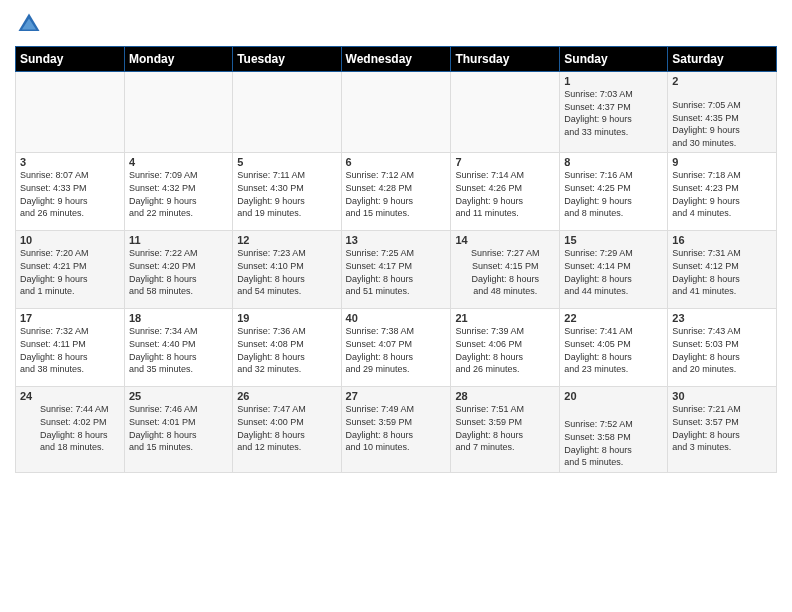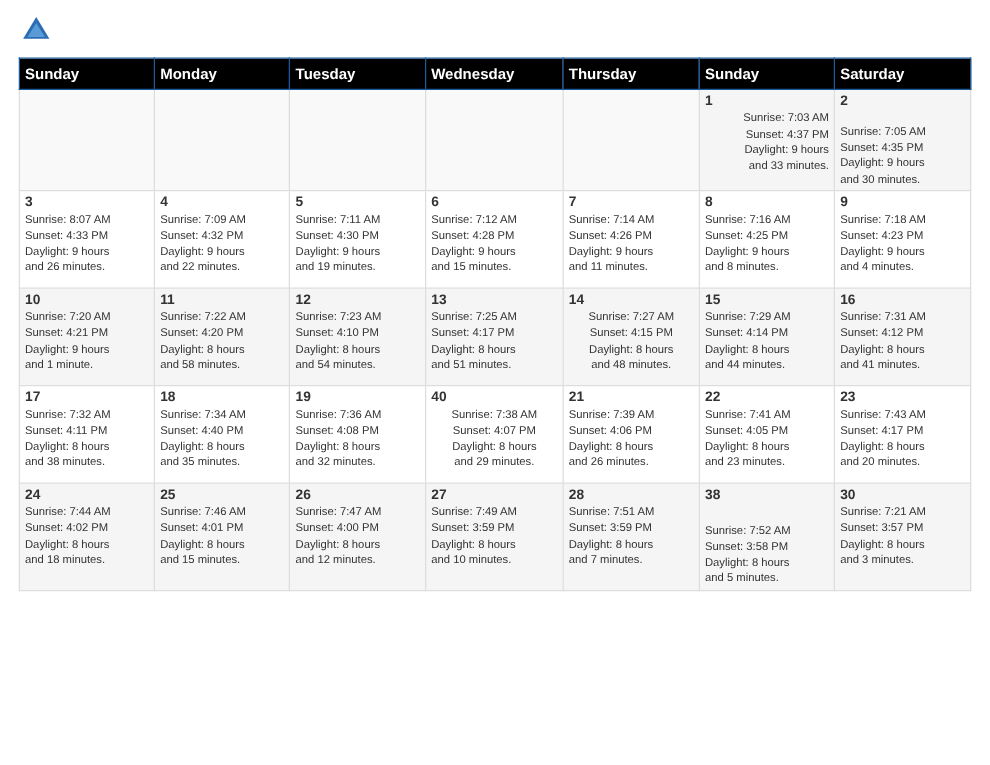--- a/index.html
+++ b/index.html
@@ -136,21 +136,21 @@
     </thead>
     <tbody id="calendar-body">
     <tr>
           <td class="empty-cell"></td>
           <td class="empty-cell"></td>
           <td class="empty-cell"></td>
           <td class="empty-cell"></td>
           <td class="empty-cell"></td>
           <td>
             <span class="day-num">1</span>
-            <div class="day-info" style="white-space: pre-line; text-align: right;">Sunrise: 7:03 AM
+            <div class="day-info" style="white-space: pre-line;">Sunrise: 7:03 AM
 Sunset: 4:37 PM
 Daylight: 9 hours
 and 33 minutes.</div>
           </td>
           <td>
             <span class="day-num">2</span>
             <div class="day-info" style="white-space: pre-line; margin-top: 12px;">Sunrise: 7:05 AM
 Sunset: 4:35 PM
 Daylight: 9 hours
 and 30 minutes.</div>
@@ -275,21 +275,21 @@
           </td>
           <td>
             <span class="day-num">19</span>
             <div class="day-info" style="white-space: pre-line;">Sunrise: 7:36 AM
 Sunset: 4:08 PM
 Daylight: 8 hours
 and 32 minutes.</div>
           </td>
           <td>
             <span class="day-num">40</span>
-            <div class="day-info" style="white-space: pre-line; text-align: center;">Sunrise: 7:38 AM
+            <div class="day-info" style="white-space: pre-line;">Sunrise: 7:38 AM
 Sunset: 4:07 PM
 Daylight: 8 hours
 and 29 minutes.</div>
           </td>
           <td>
             <span class="day-num">21</span>
             <div class="day-info" style="white-space: pre-line;">Sunrise: 7:39 AM
 Sunset: 4:06 PM
 Daylight: 8 hours
 and 26 minutes.</div>
@@ -297,29 +297,29 @@
           <td>
             <span class="day-num">22</span>
             <div class="day-info" style="white-space: pre-line;">Sunrise: 7:41 AM
 Sunset: 4:05 PM
 Daylight: 8 hours
 and 23 minutes.</div>
           </td>
           <td>
             <span class="day-num">23</span>
             <div class="day-info" style="white-space: pre-line;">Sunrise: 7:43 AM
-Sunset: 4:17 PM
+Sunset: 5:03 PM
 Daylight: 8 hours
 and 20 minutes.</div>
           </td>
         </tr>
         <tr>
           <td>
             <span class="day-num">24</span>
-            <div class="day-info" style="white-space: pre-line;">Sunrise: 7:44 AM
+            <div class="day-info" style="white-space: pre-line; margin-left: 20px;">Sunrise: 7:44 AM
 Sunset: 4:02 PM
 Daylight: 8 hours
 and 18 minutes.</div>
           </td>
           <td>
             <span class="day-num">25</span>
             <div class="day-info" style="white-space: pre-line;">Sunrise: 7:46 AM
 Sunset: 4:01 PM
 Daylight: 8 hours
 and 15 minutes.</div>
@@ -339,21 +339,21 @@
 and 10 minutes.</div>
           </td>
           <td>
             <span class="day-num">28</span>
             <div class="day-info" style="white-space: pre-line;">Sunrise: 7:51 AM
 Sunset: 3:59 PM
 Daylight: 8 hours
 and 7 minutes.</div>
           </td>
           <td>
-            <span class="day-num">38</span>
+            <span class="day-num">20</span>
             <div class="day-info" style="white-space: pre-line; margin-top: 16px;">Sunrise: 7:52 AM
 Sunset: 3:58 PM
 Daylight: 8 hours
 and 5 minutes.</div>
           </td>
           <td>
             <span class="day-num">30</span>
             <div class="day-info" style="white-space: pre-line;">Sunrise: 7:21 AM
 Sunset: 3:57 PM
 Daylight: 8 hours

